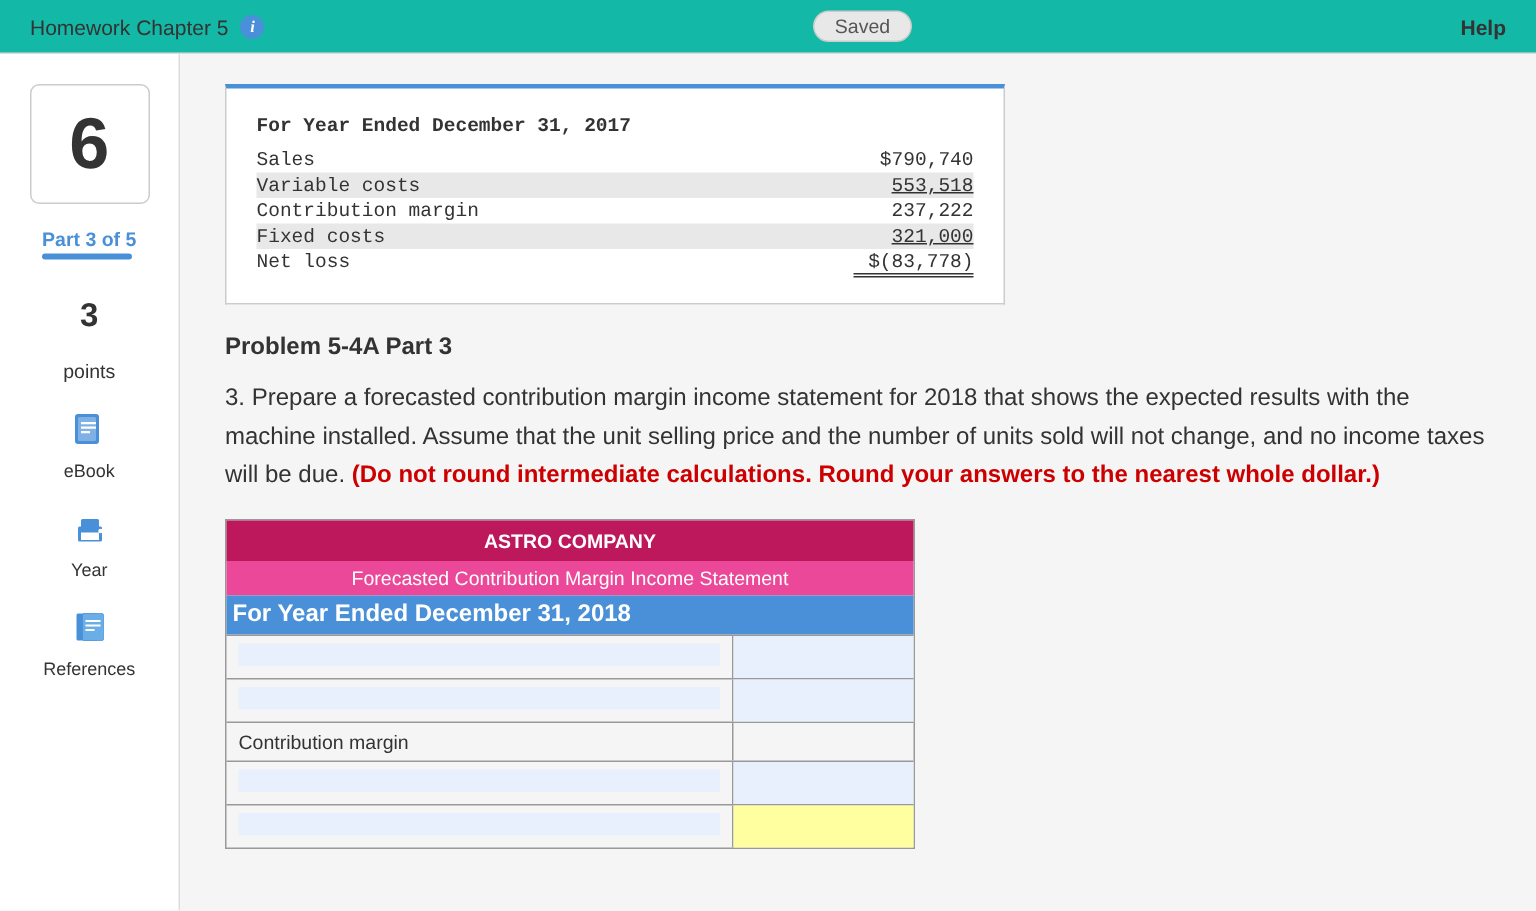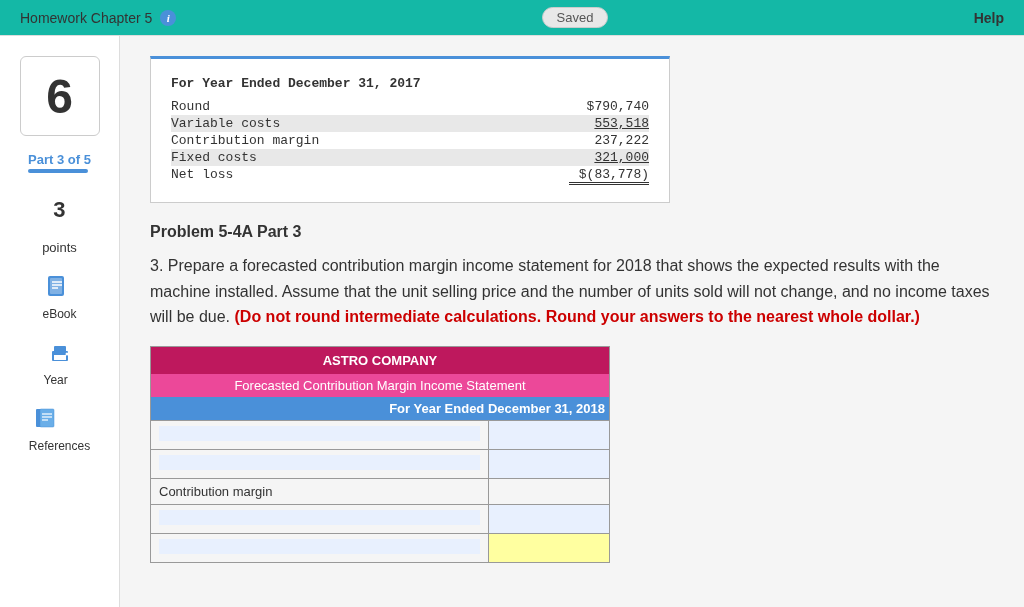--- a/index.html
+++ b/index.html
@@ -52,21 +52,21 @@
       font-size: 48px; font-weight: bold; color: #333;
     }
     .part-label { font-size: 13px; color: #4a90d9; font-weight: bold; text-align: left; }
     .part-progress-bar {
       width: 60px; height: 4px; background: #4a90d9; border-radius: 2px; margin-top: 2px;
     }
     .points-label { font-size: 13px; color: #333; margin-top: 17px; }
     .points-value { font-size: 22px; font-weight: bold; color: #333; }
 
     .sidebar-icon-btn {
-      display: flex; flex-direction: column; align-items: flex-start;
+      display: flex; flex-direction: column; align-items: center;
       gap: 4px; cursor: pointer;
     }
     .sidebar-icon-btn .icon-shape {
       width: 32px; height: 32px;
       display: flex; align-items: center; justify-content: center;
     }
     .sidebar-icon-label { font-size: 12px; color: #333; }
 
     
     .content-area {
@@ -125,22 +125,22 @@
     .astro-subheader {
       background: #ec4899;
       color: #fff;
       text-align: center;
       font-size: 13px;
       padding: 4px;
     }
     .astro-subheader2 {
       background: #4a90d9;
       color: #fff;
-      text-align: right;
-      font-size: 13px;
+      text-align: left;
+      font-size: 16px;
       font-weight: bold;
       padding: 4px;
     }
     .input-row {
       display: flex;
       border-top: 1px solid #999;
     }
     .input-row .label-cell {
       flex: 1;
       padding: 5px 8px;
@@ -246,21 +246,21 @@
 
   <div class="content-area">
 
     <div class="prev-answer-card">
       <div class="income-table">
         <div class="income-table-row header-row">
           <span>For Year Ended December 31, 2017</span>
         </div>
 
         <div class="income-table-row">
-          <span class="label">Round</span>
+          <span class="label">Sales</span>
           <span class="value">$790,740</span>
         </div>
 
         <div class="income-table-row shaded-row">
           <span class="label">Variable costs</span>
           <span class="value underline-val">553,518</span>
         </div>
 
         <div class="income-table-row">
           <span class="label">Contribution margin</span>

